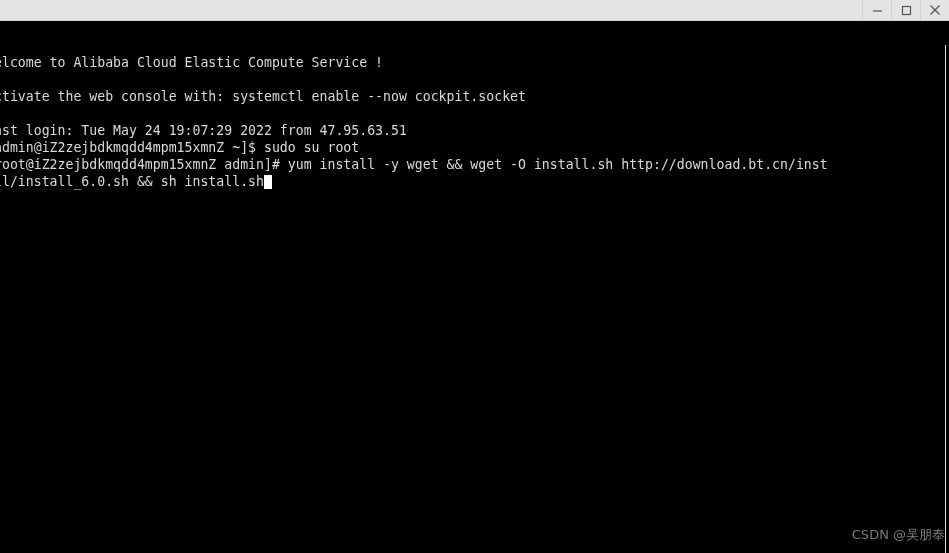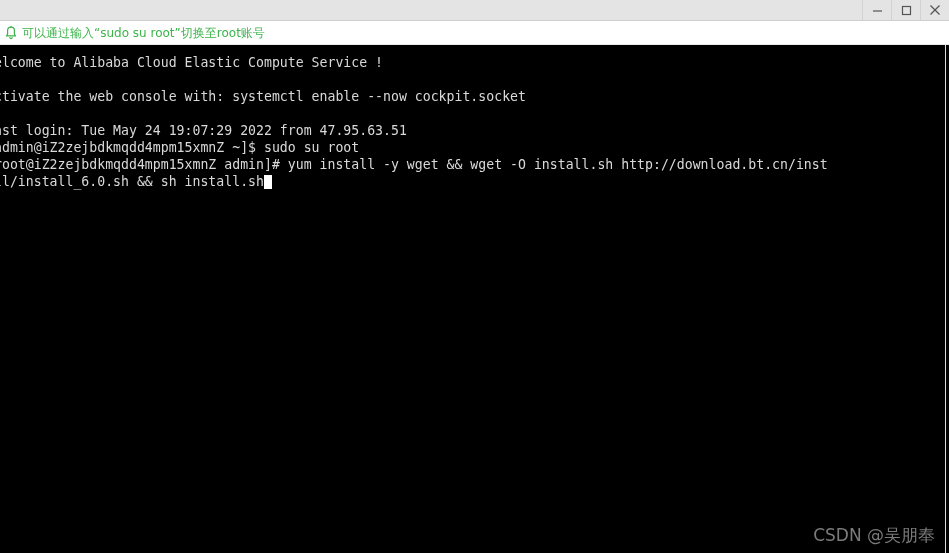--- a/index.html
+++ b/index.html
@@ -111,23 +111,23 @@
     display: inline-block;
     width: 8px;
     height: 14px;
     background: #ffffff;
     vertical-align: -3px;
   }
 
   
   .watermark {
     position: absolute;
-    right: 14px;
+    right: 4px;
     bottom: 10px;
-    font-size: 17px;
+    font-size: 13px;
     line-height: 16px;
     color: #7b7b7b;
     font-family: "DejaVu Sans", "Liberation Sans", sans-serif;
     white-space: nowrap;
     user-select: none;
   }
 </style>
 </head>
 <body>
 
@@ -152,30 +152,20 @@
     <div class="win-btn">
       <span>
         <svg width="12" height="12" viewBox="0 0 12 12" aria-hidden="true">
           <line x1="1.5" y1="1.5" x2="10.5" y2="10.5" stroke="#555" stroke-width="1.2"></line>
           <line x1="10.5" y1="1.5" x2="1.5" y2="10.5" stroke="#555" stroke-width="1.2"></line>
         </svg>
       </span>
     </div>
   </div>
 
-  <div class="notifybar">
-    <span class="bell-icon">
-      <svg width="16" height="16" viewBox="0 0 16 16" aria-hidden="true">
-        <path d="M8 2.2 C5.9 2.2 4.6 3.6 4.6 5.5 L4.6 9.2 L3.5 10.9 L12.5 10.9 L11.4 9.2 L11.4 5.5 C11.4 3.6 10.1 2.2 8 2.2 Z" fill="none" stroke="#3cb44a" stroke-width="1.2" stroke-linejoin="round"></path>
-        <line x1="8" y1="1.1" x2="8" y2="2.2" stroke="#3cb44a" stroke-width="1.2"></line>
-        <path d="M6.7 12.1 C6.9 13.1 7.4 13.6 8 13.6 C8.6 13.6 9.1 13.1 9.3 12.1" fill="none" stroke="#3cb44a" stroke-width="1.1"></path>
-      </svg>
-    </span>
-    <span class="notify-text">可以通过输入“sudo su root”切换至root账号</span>
-  </div>
 
   <div class="terminal">
     <div class="term-inner">
       <div class="term-line">elcome to Alibaba Cloud Elastic Compute Service !</div>
       <div class="term-line blank"></div>
       <div class="term-line">ctivate the web console with: systemctl enable --now cockpit.socket</div>
       <div class="term-line blank"></div>
       <div class="term-line">ast login: Tue May 24 19:07:29 2022 from 47.95.63.51</div>
       <div class="term-line">admin@iZ2zejbdkmqdd4mpm15xmnZ ~]$ sudo su root</div>
       <div class="term-line">root@iZ2zejbdkmqdd4mpm15xmnZ admin]# yum install -y wget &amp;&amp; wget -O install.sh http://download.bt.cn/inst</div>

